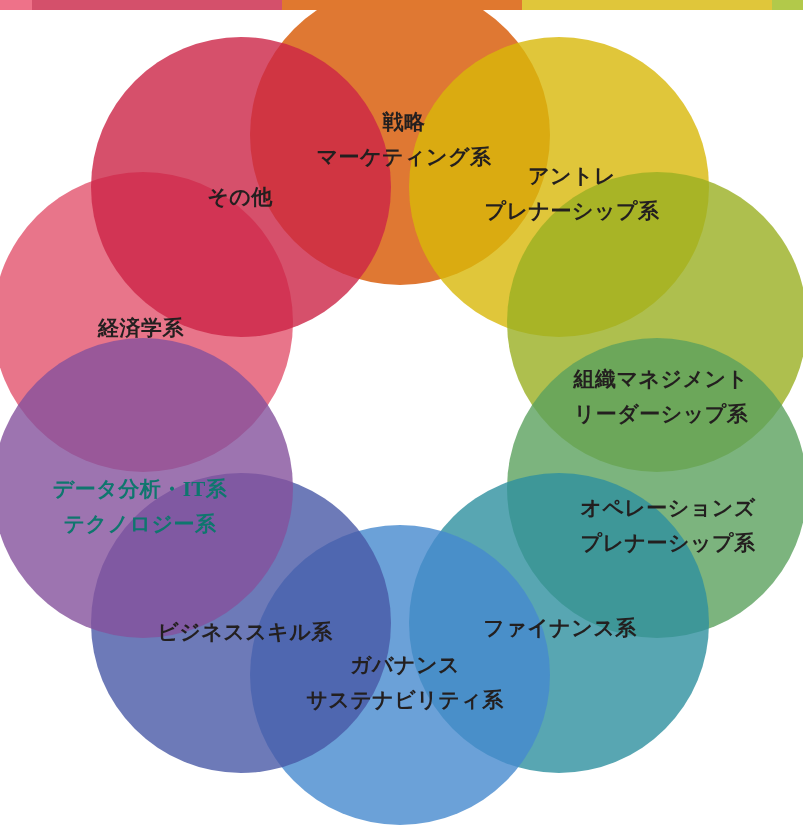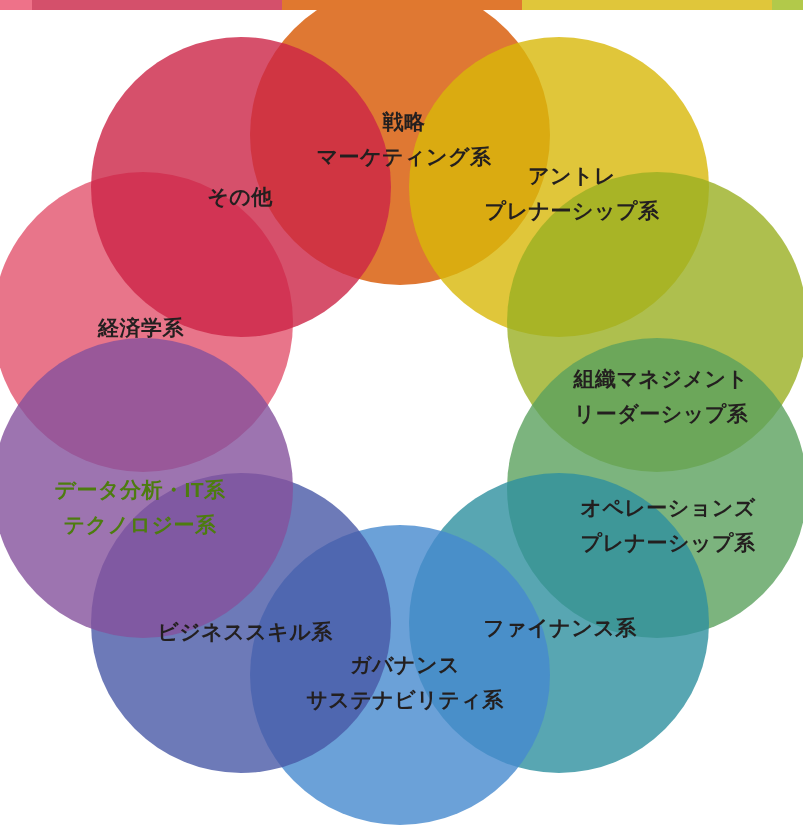--- a/index.html
+++ b/index.html
@@ -97,21 +97,21 @@
       <div class="label" style="left: 560px; top: 627px; color: rgb(35, 31, 31);">
         <span class="line">ファイナンス系</span>
       </div>
       <div class="label" style="left: 405px; top: 682px; color: rgb(35, 31, 31);">
         <span class="line">ガバナンス</span>
         <span class="line">サステナビリティ系</span>
       </div>
       <div class="label" style="left: 245px; top: 631px; color: rgb(35, 31, 31);">
         <span class="line">ビジネススキル系</span>
       </div>
-      <div class="label" style="left: 140px; top: 507px; color: #4d7c0f;">
+      <div class="label" style="left: 140px; top: 507px; color: #0f766e; font-family: Liberation Serif, serif;">
         <span class="line">データ分析・IT系</span>
         <span class="line">テクノロジー系</span>
       </div>
       <div class="label" style="left: 240px; top: 196px; color: rgb(35, 31, 31);">
         <span class="line">その他</span>
       </div>
     </div>
 </div>
 
 </body></html>

